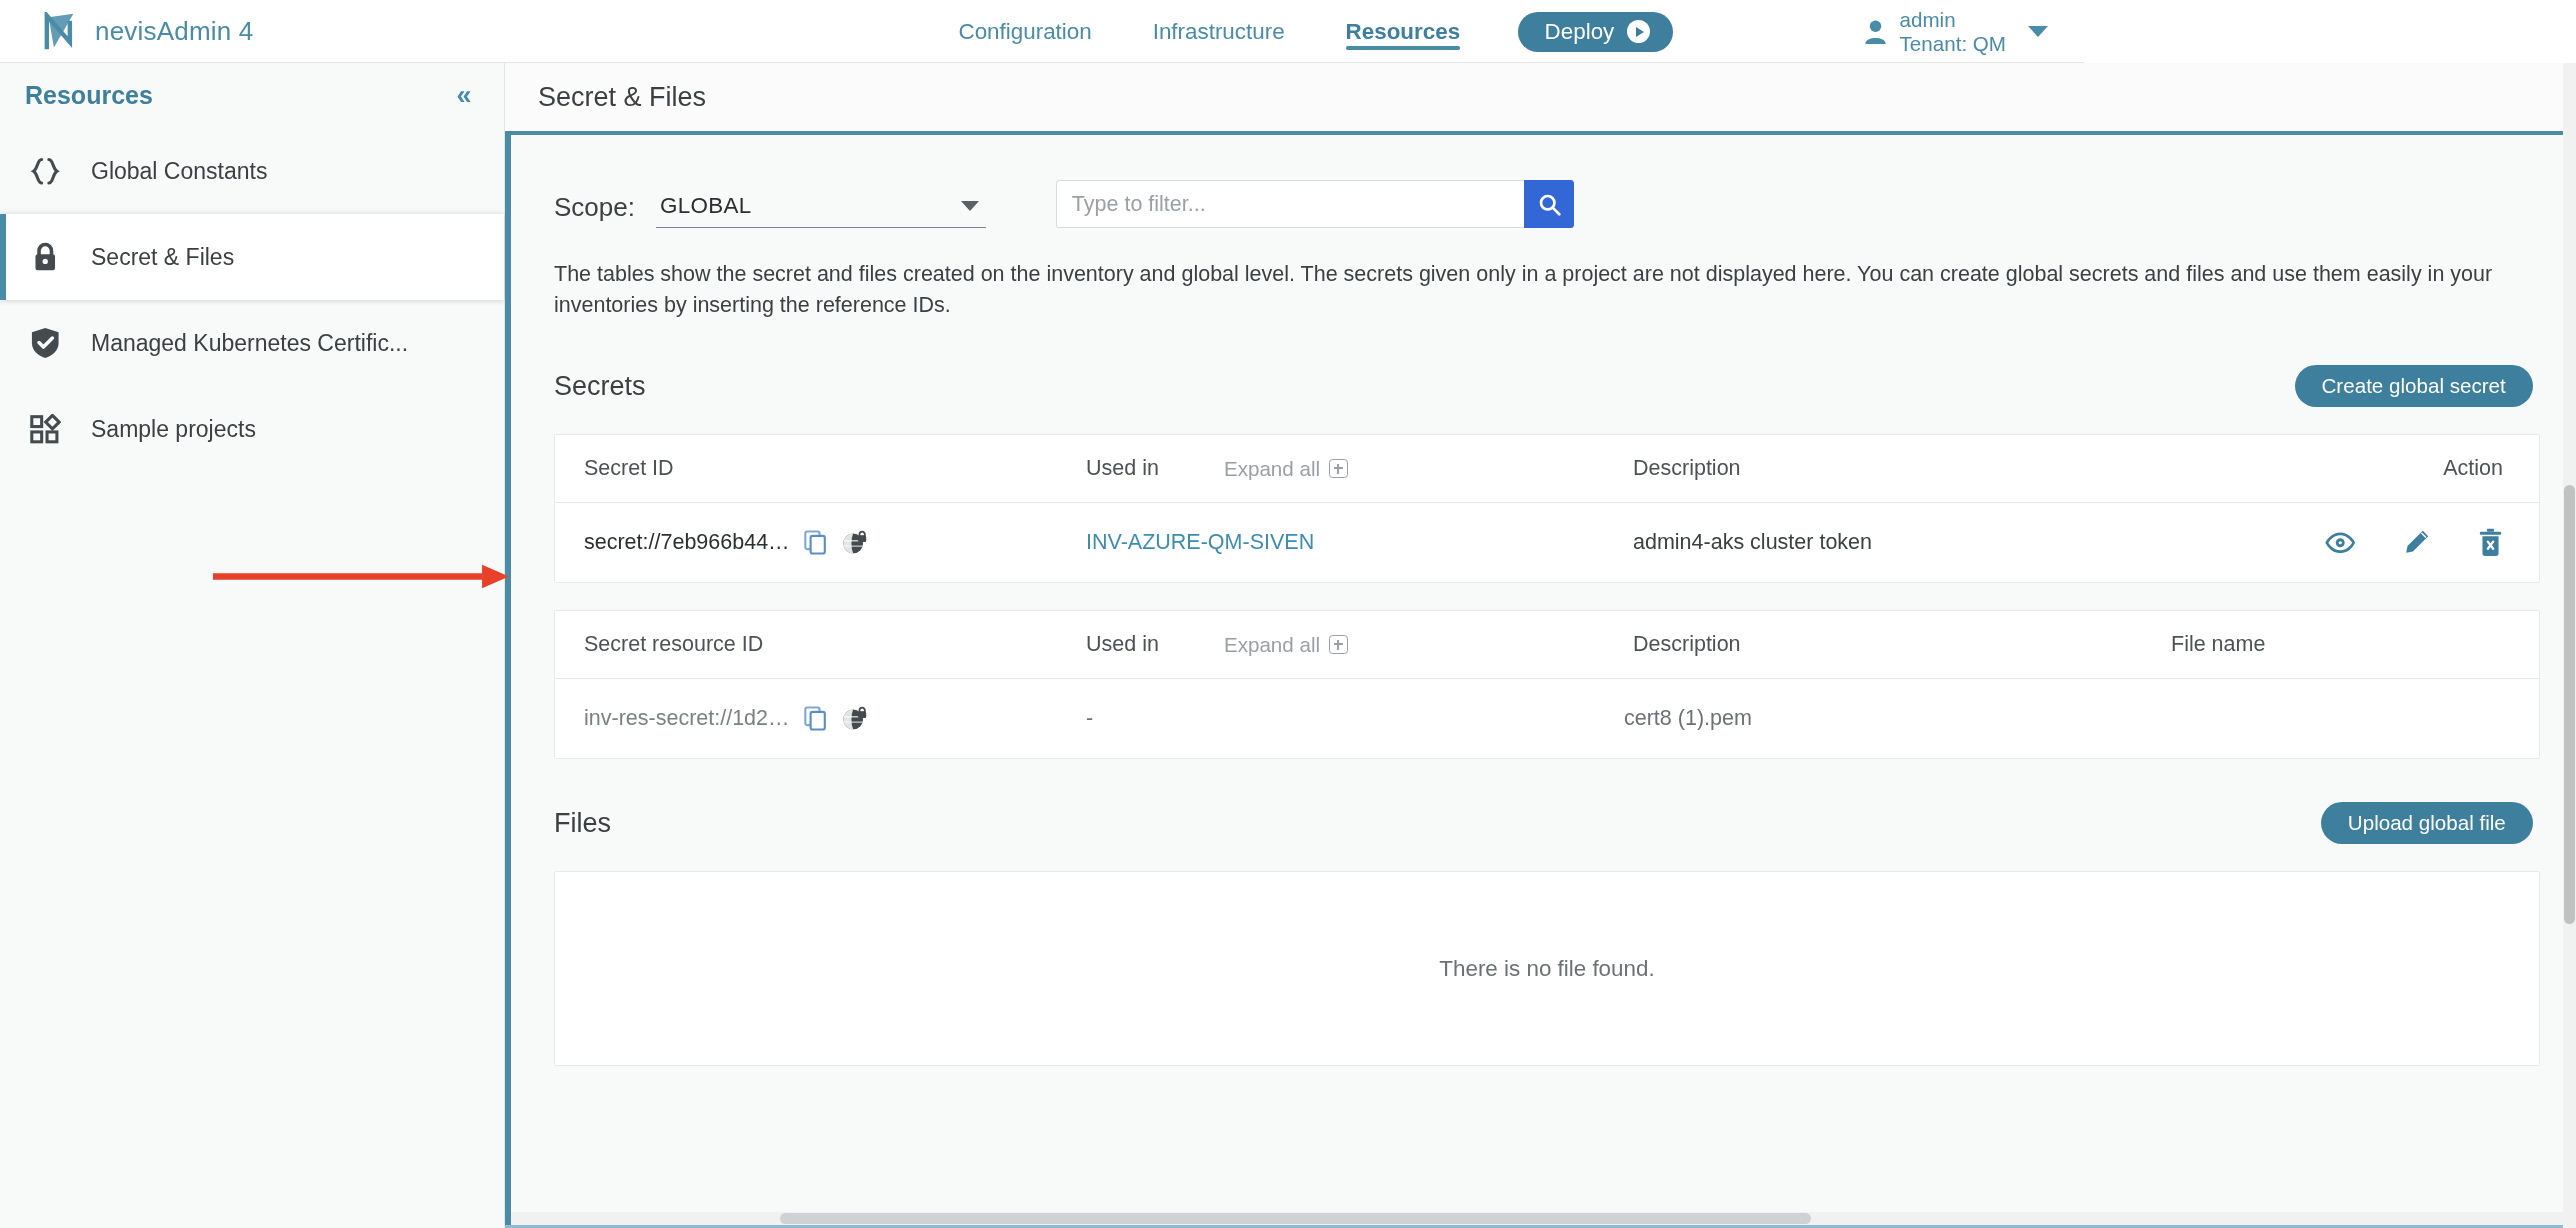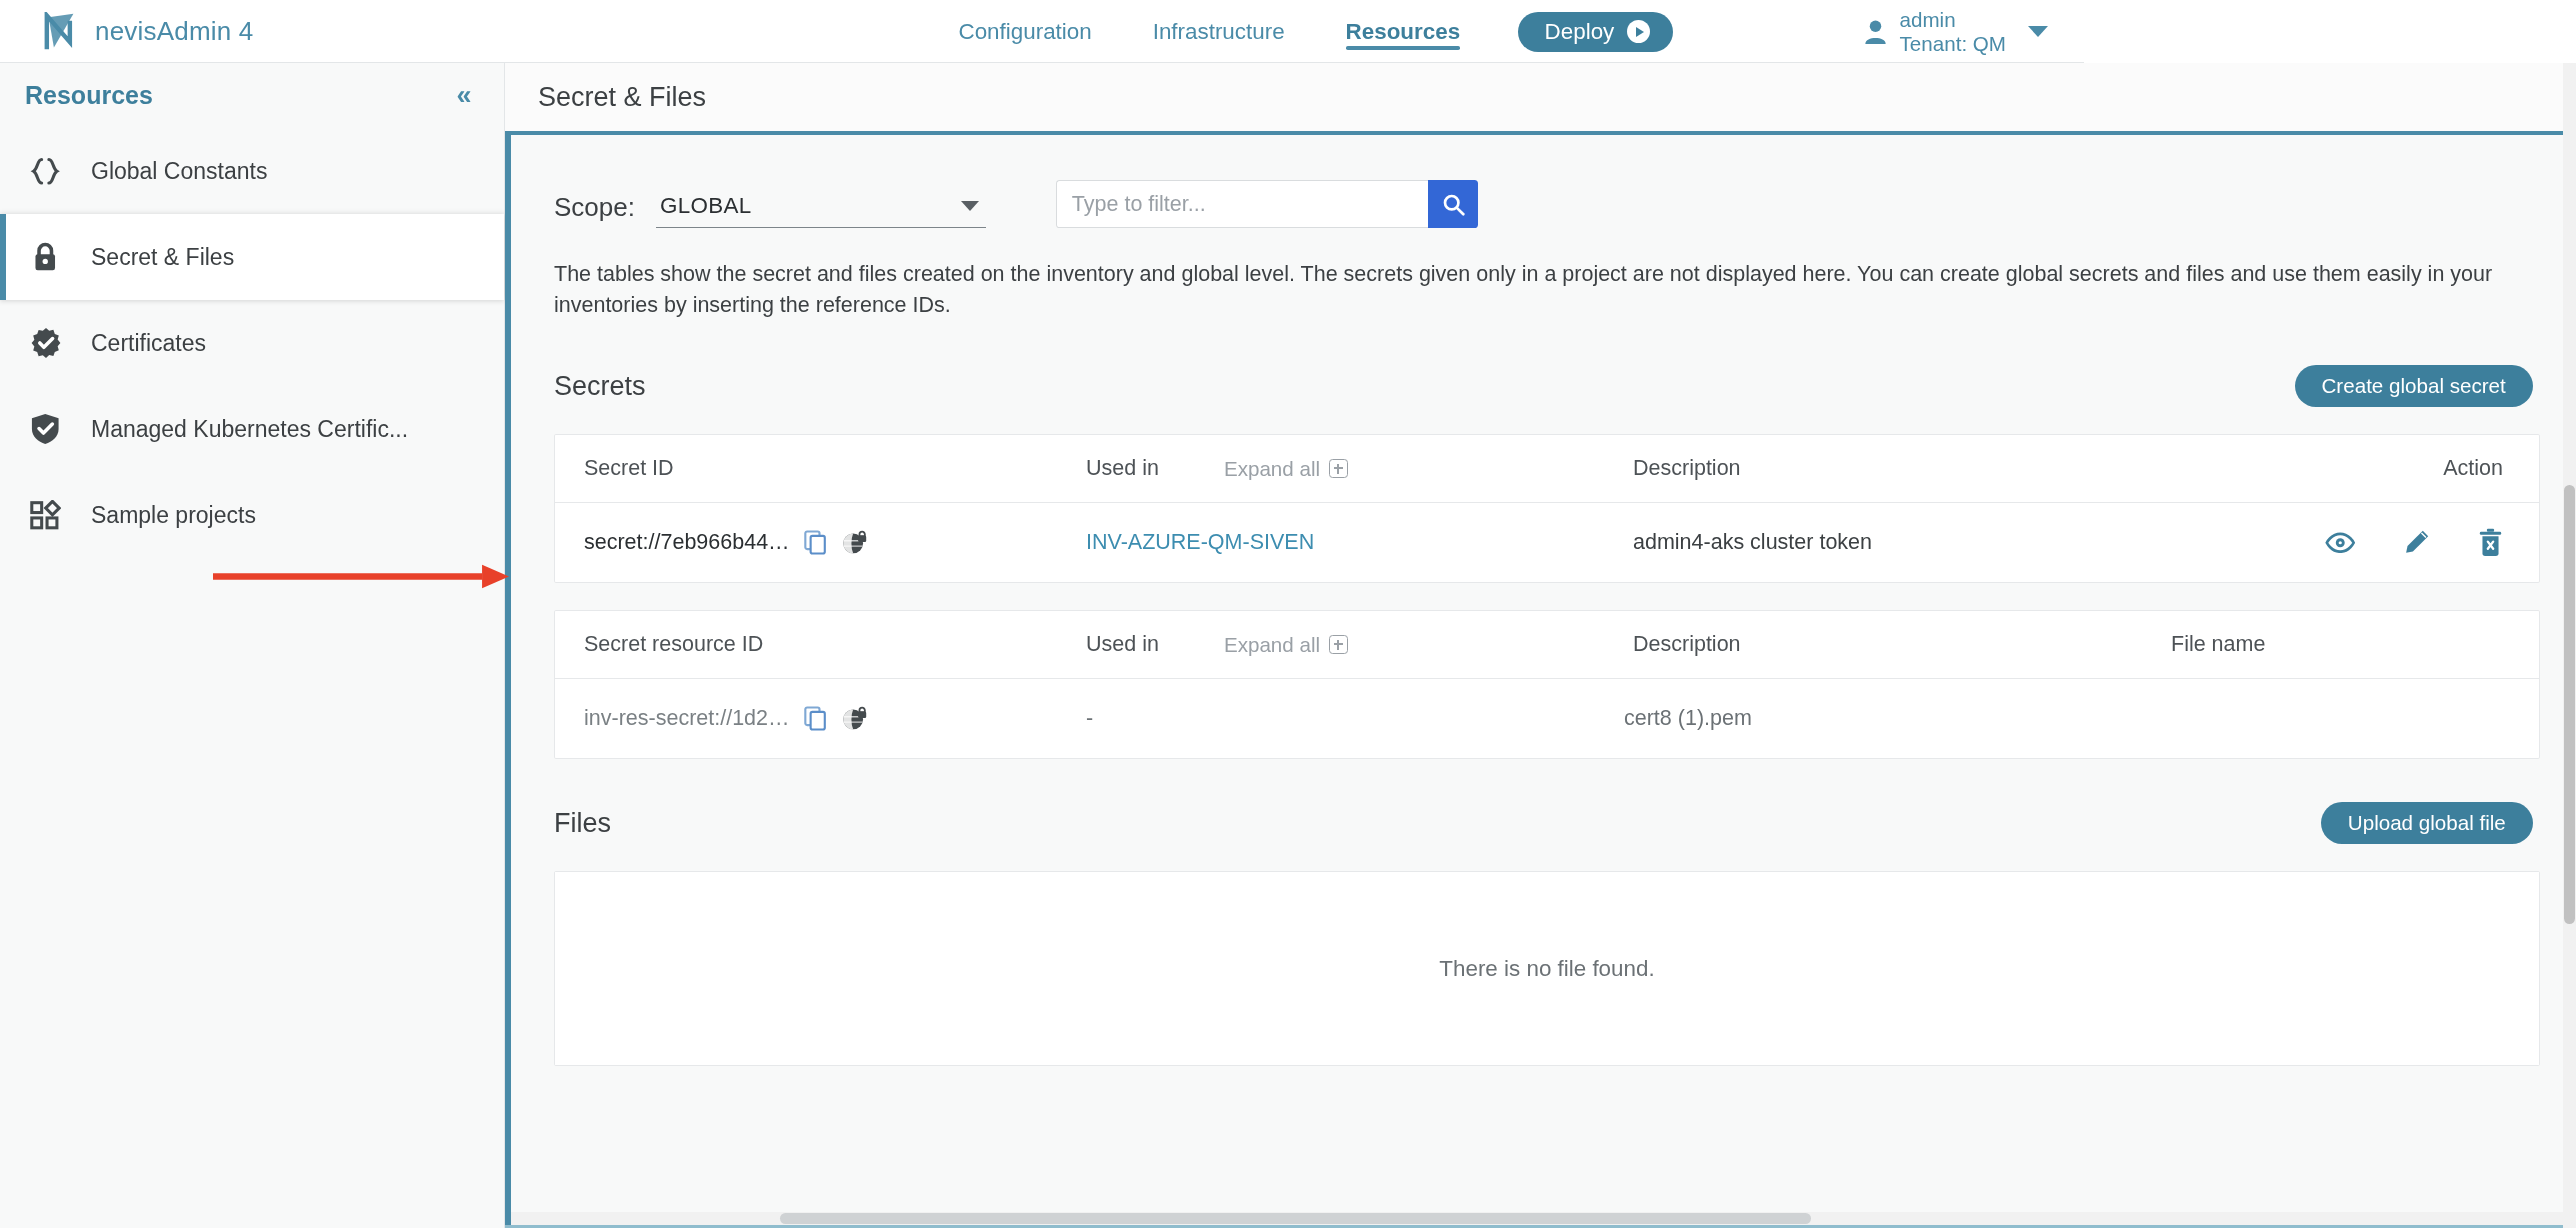--- a/index.html
+++ b/index.html
@@ -141,21 +141,21 @@
   .scope-value { font-size: 22.4px; color: #2b2f32; letter-spacing: 0.3px; }
   .scope-caret {
     width: 0; height: 0;
     border-left: 9px solid transparent; border-right: 9px solid transparent;
     border-top: 10.8px solid #5a6064;
   }
   .search-box {
     margin-left: 70px; display: flex; align-items: stretch; height: 48px;
   }
   .search-input {
-    width: 372px; height: 48px;
+    width: 468px; height: 48px;
     border: 0.9px solid #d9dcde; border-right: none;
     border-radius: 3.6px 0 0 3.6px;
     font-size: 21.5px; color: #3c4043; padding: 0 14.4px;
     background: #fff; outline: none;
     font-family: "Liberation Sans", sans-serif;
   }
   .search-input::placeholder { color: #9aa0a6; }
   .search-btn {
     width: 50px; height: 48px; background: #3367d6;
     border: none; border-radius: 0 3.6px 3.6px 0;
@@ -306,29 +306,20 @@
     <span class="side-icon">
       <svg width="30.5" height="32" viewBox="0 0 34 36">
         <path d="M10 16 V11 a7 7 0 0 1 14 0 v5" fill="none" stroke="#444a4d" stroke-width="4"></path>
         <rect x="6" y="15" width="22" height="18" rx="2.5" fill="#444a4d"></rect>
         <circle cx="17" cy="23" r="3" fill="#ffffff"></circle>
       </svg>
     </span>
     <span class="side-label">Secret &amp; Files</span>
   </div>
 
-  <div class="side-item">
-    <span class="side-icon">
-      <svg width="32" height="32" viewBox="0 0 36 36">
-        <path d="M18 1 l3.6 3.2 4.7-1 1.6 4.6 4.5 1.8-1.3 4.6 3.1 3.7-3.1 3.7 1.3 4.6-4.5 1.8-1.6 4.6-4.7-1L18 35l-3.6-3.2-4.7 1-1.6-4.6-4.5-1.8 1.3-4.6L1.8 18l3.1-3.7-1.3-4.6 4.5-1.8 1.6-4.6 4.7 1z" fill="#444a4d"></path>
-        <path d="M11 18 l4.6 4.8L25.4 13" fill="none" stroke="#ffffff" stroke-width="4" stroke-linecap="round" stroke-linejoin="round"></path>
-      </svg>
-    </span>
-    <span class="side-label">Certificates</span>
-  </div>
 
   <div class="side-item">
     <span class="side-icon">
       <svg width="30.5" height="32" viewBox="0 0 34 36">
         <path d="M17 1 L32 6 v12 c0 9-7 14-15 17C9 32 2 27 2 18V6z" fill="#444a4d"></path>
         <path d="M10 17.5 l5 5 10-10" fill="none" stroke="#ffffff" stroke-width="4" stroke-linecap="round" stroke-linejoin="round"></path>
       </svg>
     </span>
     <span class="side-label">Managed Kubernetes Certific...</span>
   </div>

